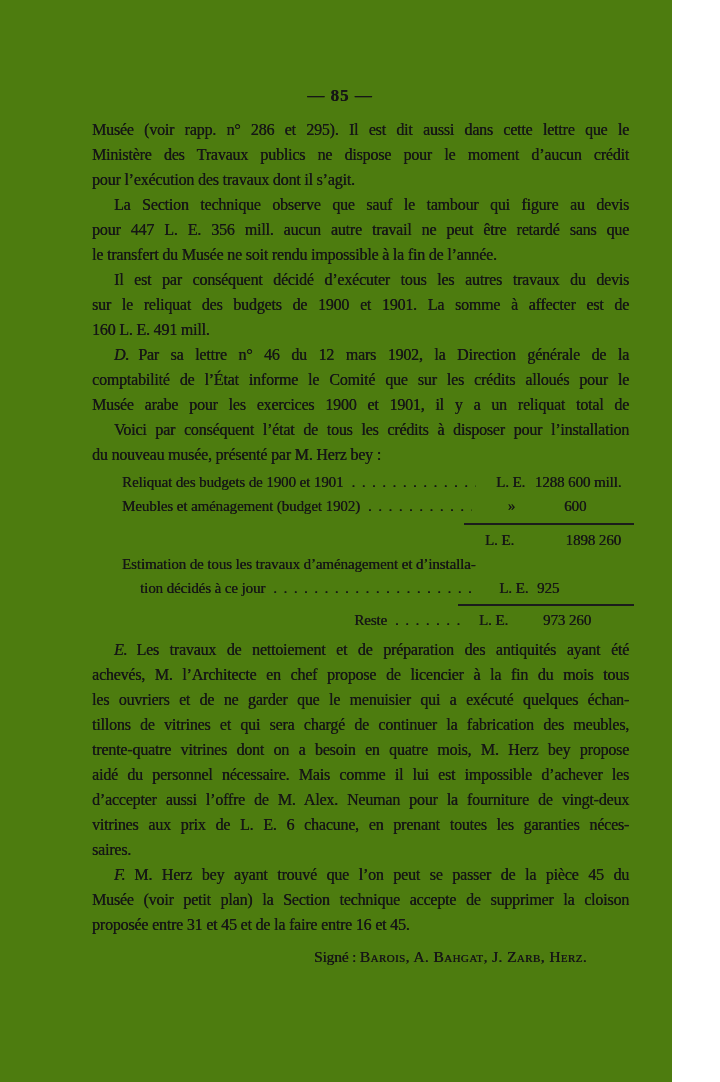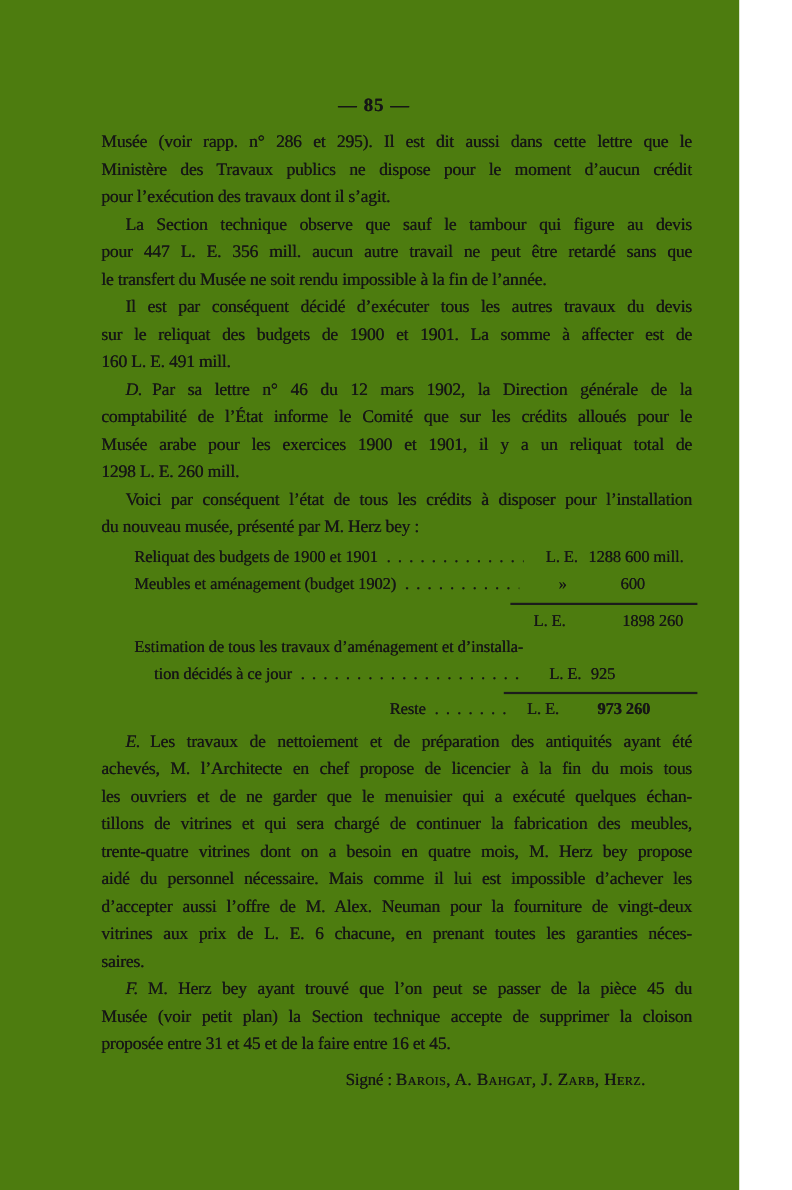--- a/index.html
+++ b/index.html
@@ -106,21 +106,21 @@
   }
   .dots2 {
     width: 80px;
     overflow: hidden;
     white-space: nowrap;
     letter-spacing: 6.5px;
     padding: 0 4px 0 8px;
   }
   .cur2 { width: 50px; }
   .reste .cur2 { margin-right: 14px; }
-  .amt2 { width: 78px; font-weight: bold; }
+  .amt2 { width: 78px; }
   
   .signature {
     margin-top: 7px;
     text-align: right;
     padding-right: 42px;
     font-size: 15.5px;
   }
   .names {
     font-variant: small-caps;
     letter-spacing: 0.4px;
@@ -152,21 +152,20 @@
       <div class="line">sur le reliquat des budgets de 1900 et 1901. La somme à affecter est de</div>
       <div class="line last">160 L. E. 491 mill.</div>
     </div>
 
     <div class="para">
       <div class="line first">
         <span class="lead">D.</span><span>Par sa lettre n° 46 du 12 mars 1902, la Direction générale de la</span>
       </div>
       <div class="line">comptabilité de l’État informe le Comité que sur les crédits alloués pour le</div>
       <div class="line">Musée arabe pour les exercices 1900 et 1901, il y a un reliquat total de</div>
-      <div class="line last">1298 L. E. 260 mill.</div>
     </div>
 
     <div class="para">
       <div class="line first">Voici par conséquent l’état de tous les crédits à disposer pour l’installation</div>
       <div class="line last">du nouveau musée, présenté par M. Herz bey :</div>
     </div>
 
     <div class="acct">
       <div class="acct-row">
         <span class="albl">Reliquat des budgets de 1900 et 1901</span>

